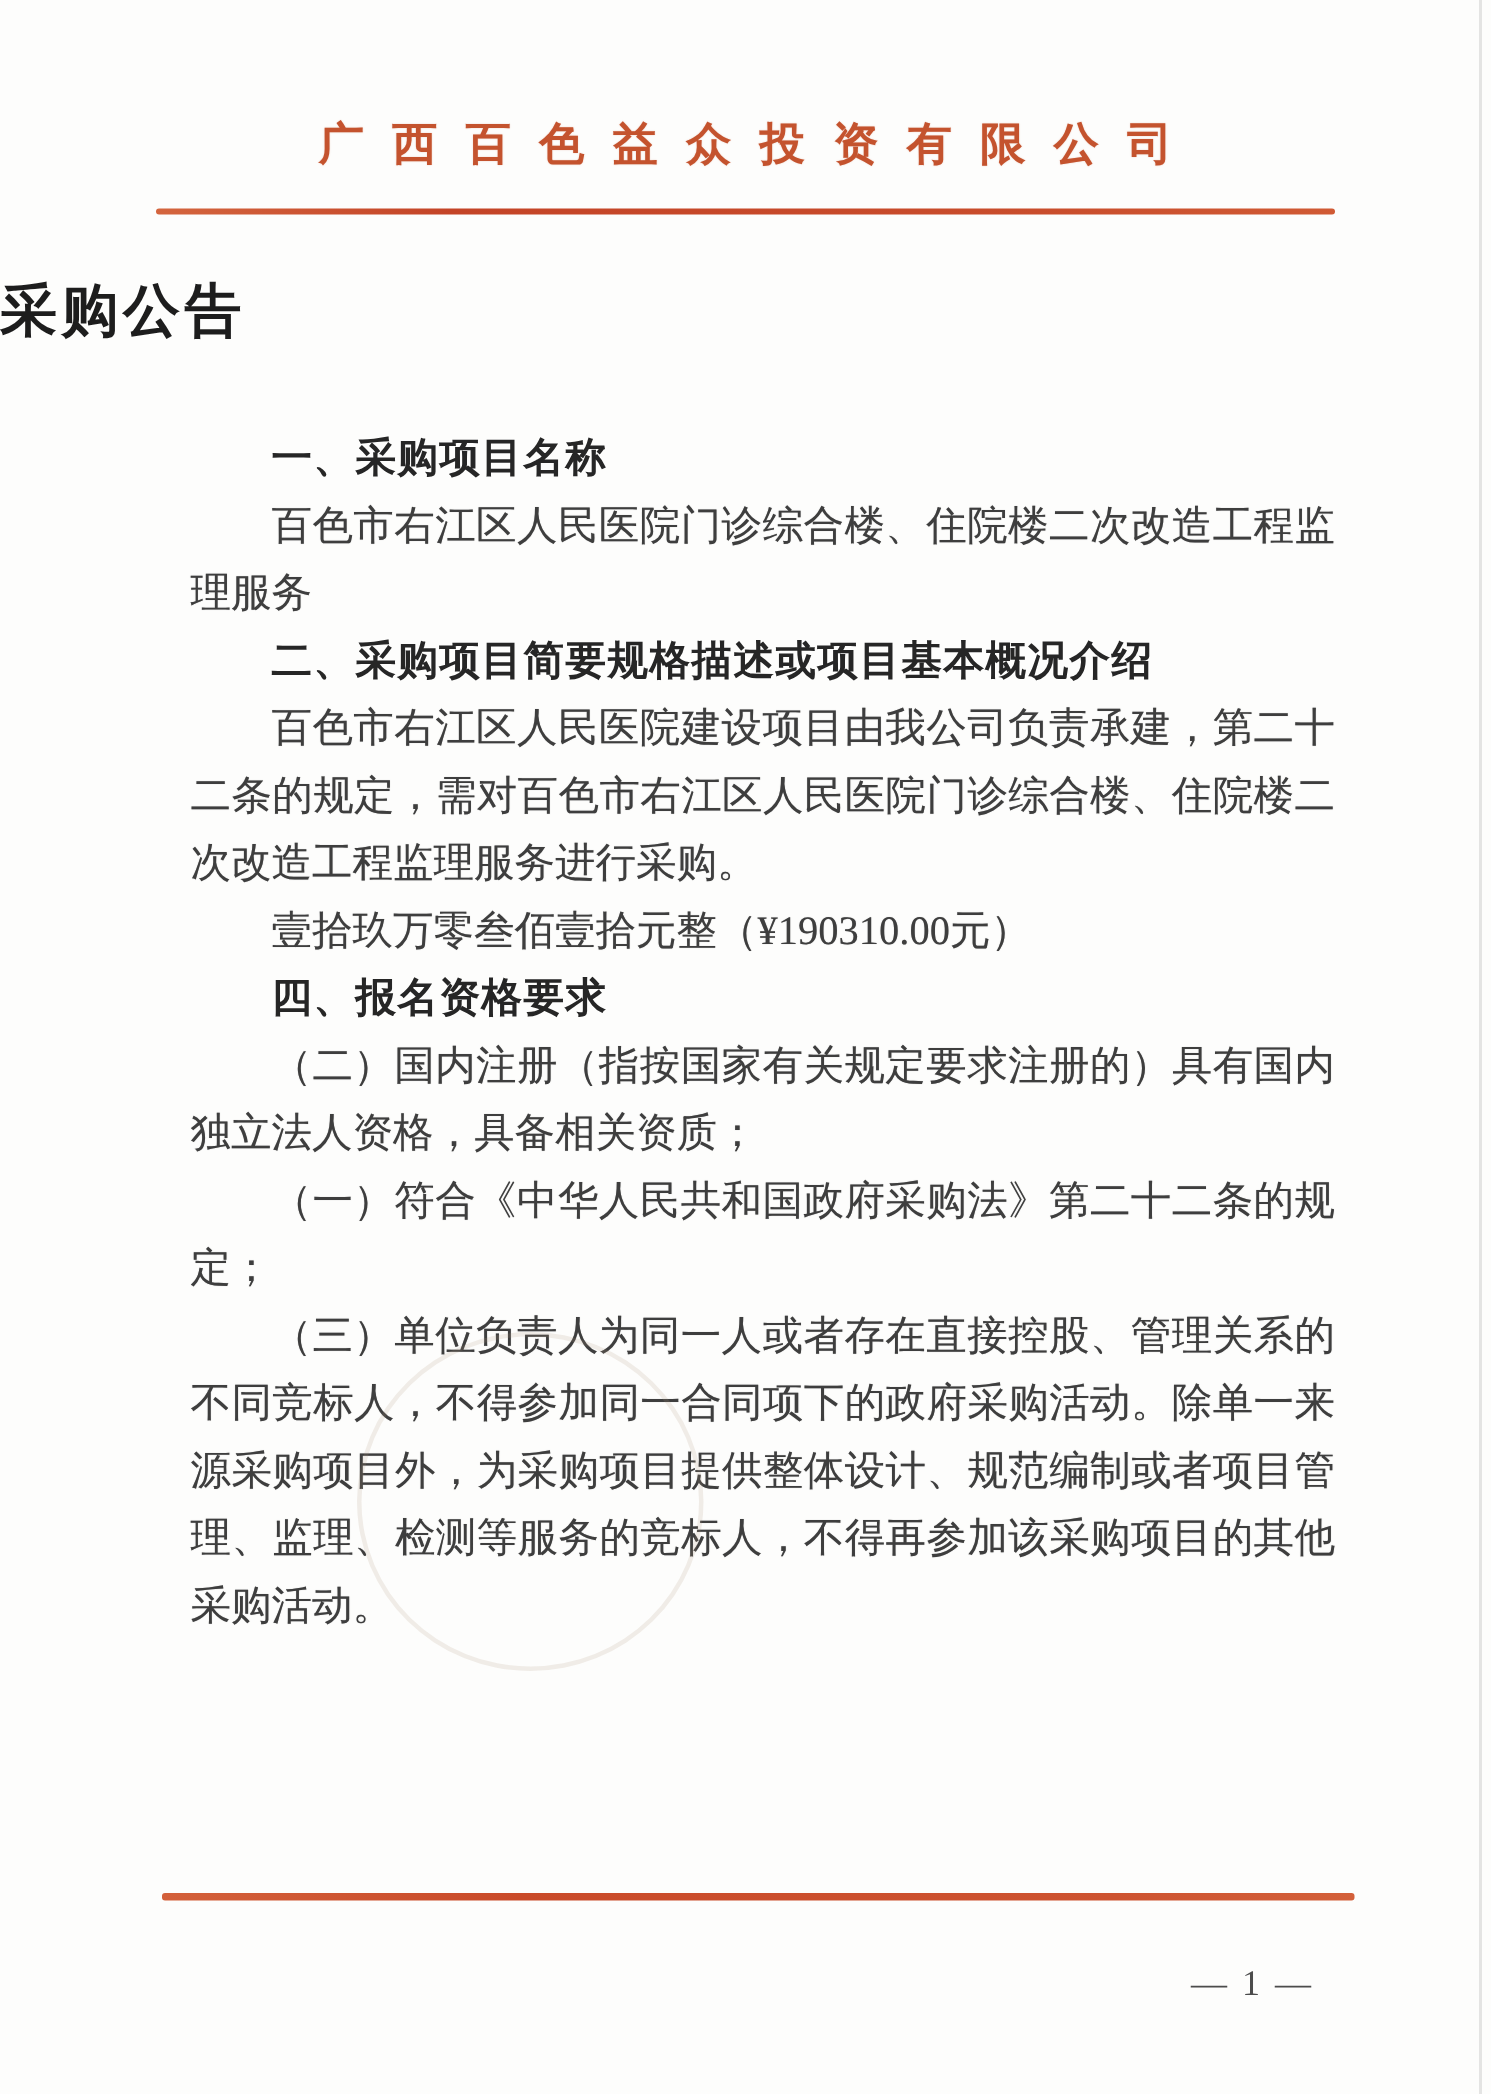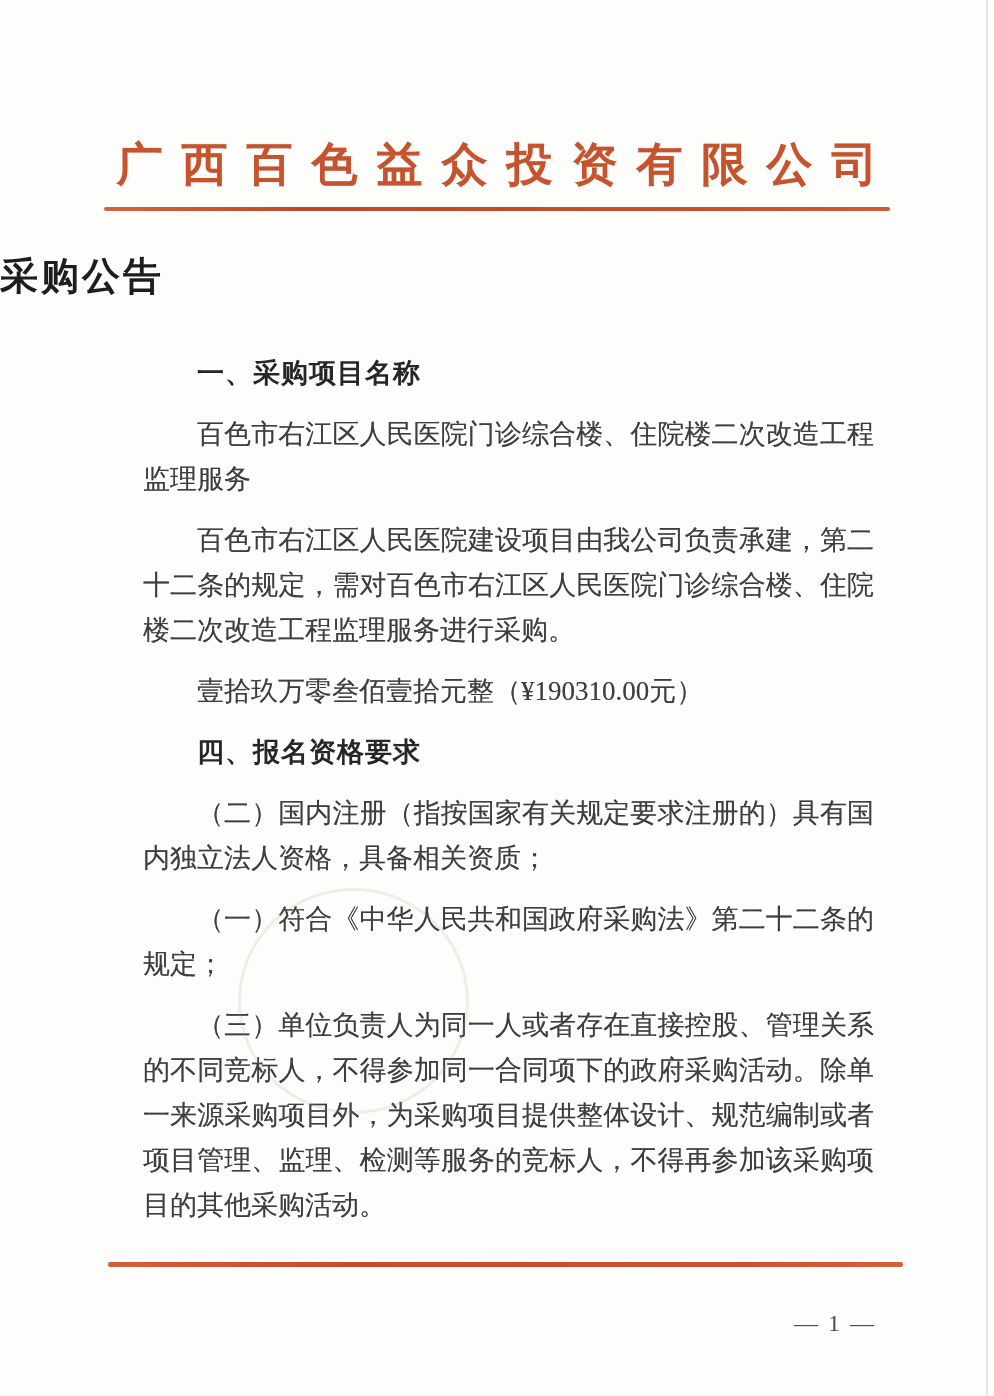--- a/index.html
+++ b/index.html
@@ -19,31 +19,30 @@
   .scan-edge {
     position: absolute;
     top: 0;
     bottom: 0;
     right: 6px;
     width: 2px;
     background: #d9d9d9;
     opacity: 0.7;
   }
   .company {
-    padding-top: 116px;
+    padding-top: 68px;
     text-align: center;
-    font-size: 46px;
+    font-size: 30px;
     line-height: 58px;
     font-weight: bold;
     color: #c4532e;
     letter-spacing: 19px;
     padding-left: 19px;
     text-shadow: 0 0 1px rgba(196, 83, 46, 0.35);
     white-space: nowrap;
-    margin-top: 20px;
   }
   .rule-top {
     width: 786px;
     height: 4px;
     margin: 13px auto 0;
     background: linear-gradient(90deg, #d4653e, #c44427 25%, #c94d2c 75%, #d05a34);
     border-radius: 2px;
   }
   .doc-title {
     margin: 42px 0 0;
@@ -56,21 +55,21 @@
   }
   .body {
     margin: 52px 104px 0 127px;
     font-size: 27px;
     line-height: 45px;
     color: #3e3e3e;
     text-align: justify;
   }
   .body h2,
   .body p {
-    margin: 16px;
+    margin: 0;
     text-indent: 2em;
     font-size: 27px;
     line-height: 45px;
     font-weight: normal;
   }
   .body h2 {
     font-family: "Liberation Sans", sans-serif;
     font-weight: bold;
     color: #262626;
     letter-spacing: 1px;
@@ -119,20 +118,21 @@
   <header>
     <div class="company">广西百色益众投资有限公司</div>
     <div class="rule-top"></div>
     <h1 class="doc-title">采购公告</h1>
   </header>
 
   <main class="body">
     <h2>一、采购项目名称</h2>
     <p>百色市右江区人民医院门诊综合楼、住院楼二次改造工程监理服务</p>
 
+    <h2>二、采购项目简要规格描述或项目基本概况介绍</h2>
     <p>百色市右江区人民医院建设项目由我公司负责承建，第二十二条的规定，需对百色市右江区人民医院门诊综合楼、住院楼二次改造工程监理服务进行采购。</p>
 
     <p>壹拾玖万零叁佰壹拾元整（¥190310.00元）</p>
 
     <h2>四、报名资格要求</h2>
     <p>（二）国内注册（指按国家有关规定要求注册的）具有国内独立法人资格，具备相关资质；</p>
     <p>（一）符合《中华人民共和国政府采购法》第二十二条的规定；</p>
     <p>（三）单位负责人为同一人或者存在直接控股、管理关系的不同竞标人，不得参加同一合同项下的政府采购活动。除单一来源采购项目外，为采购项目提供整体设计、规范编制或者项目管理、监理、检测等服务的竞标人，不得再参加该采购项目的其他采购活动。</p>
   </main>
 

